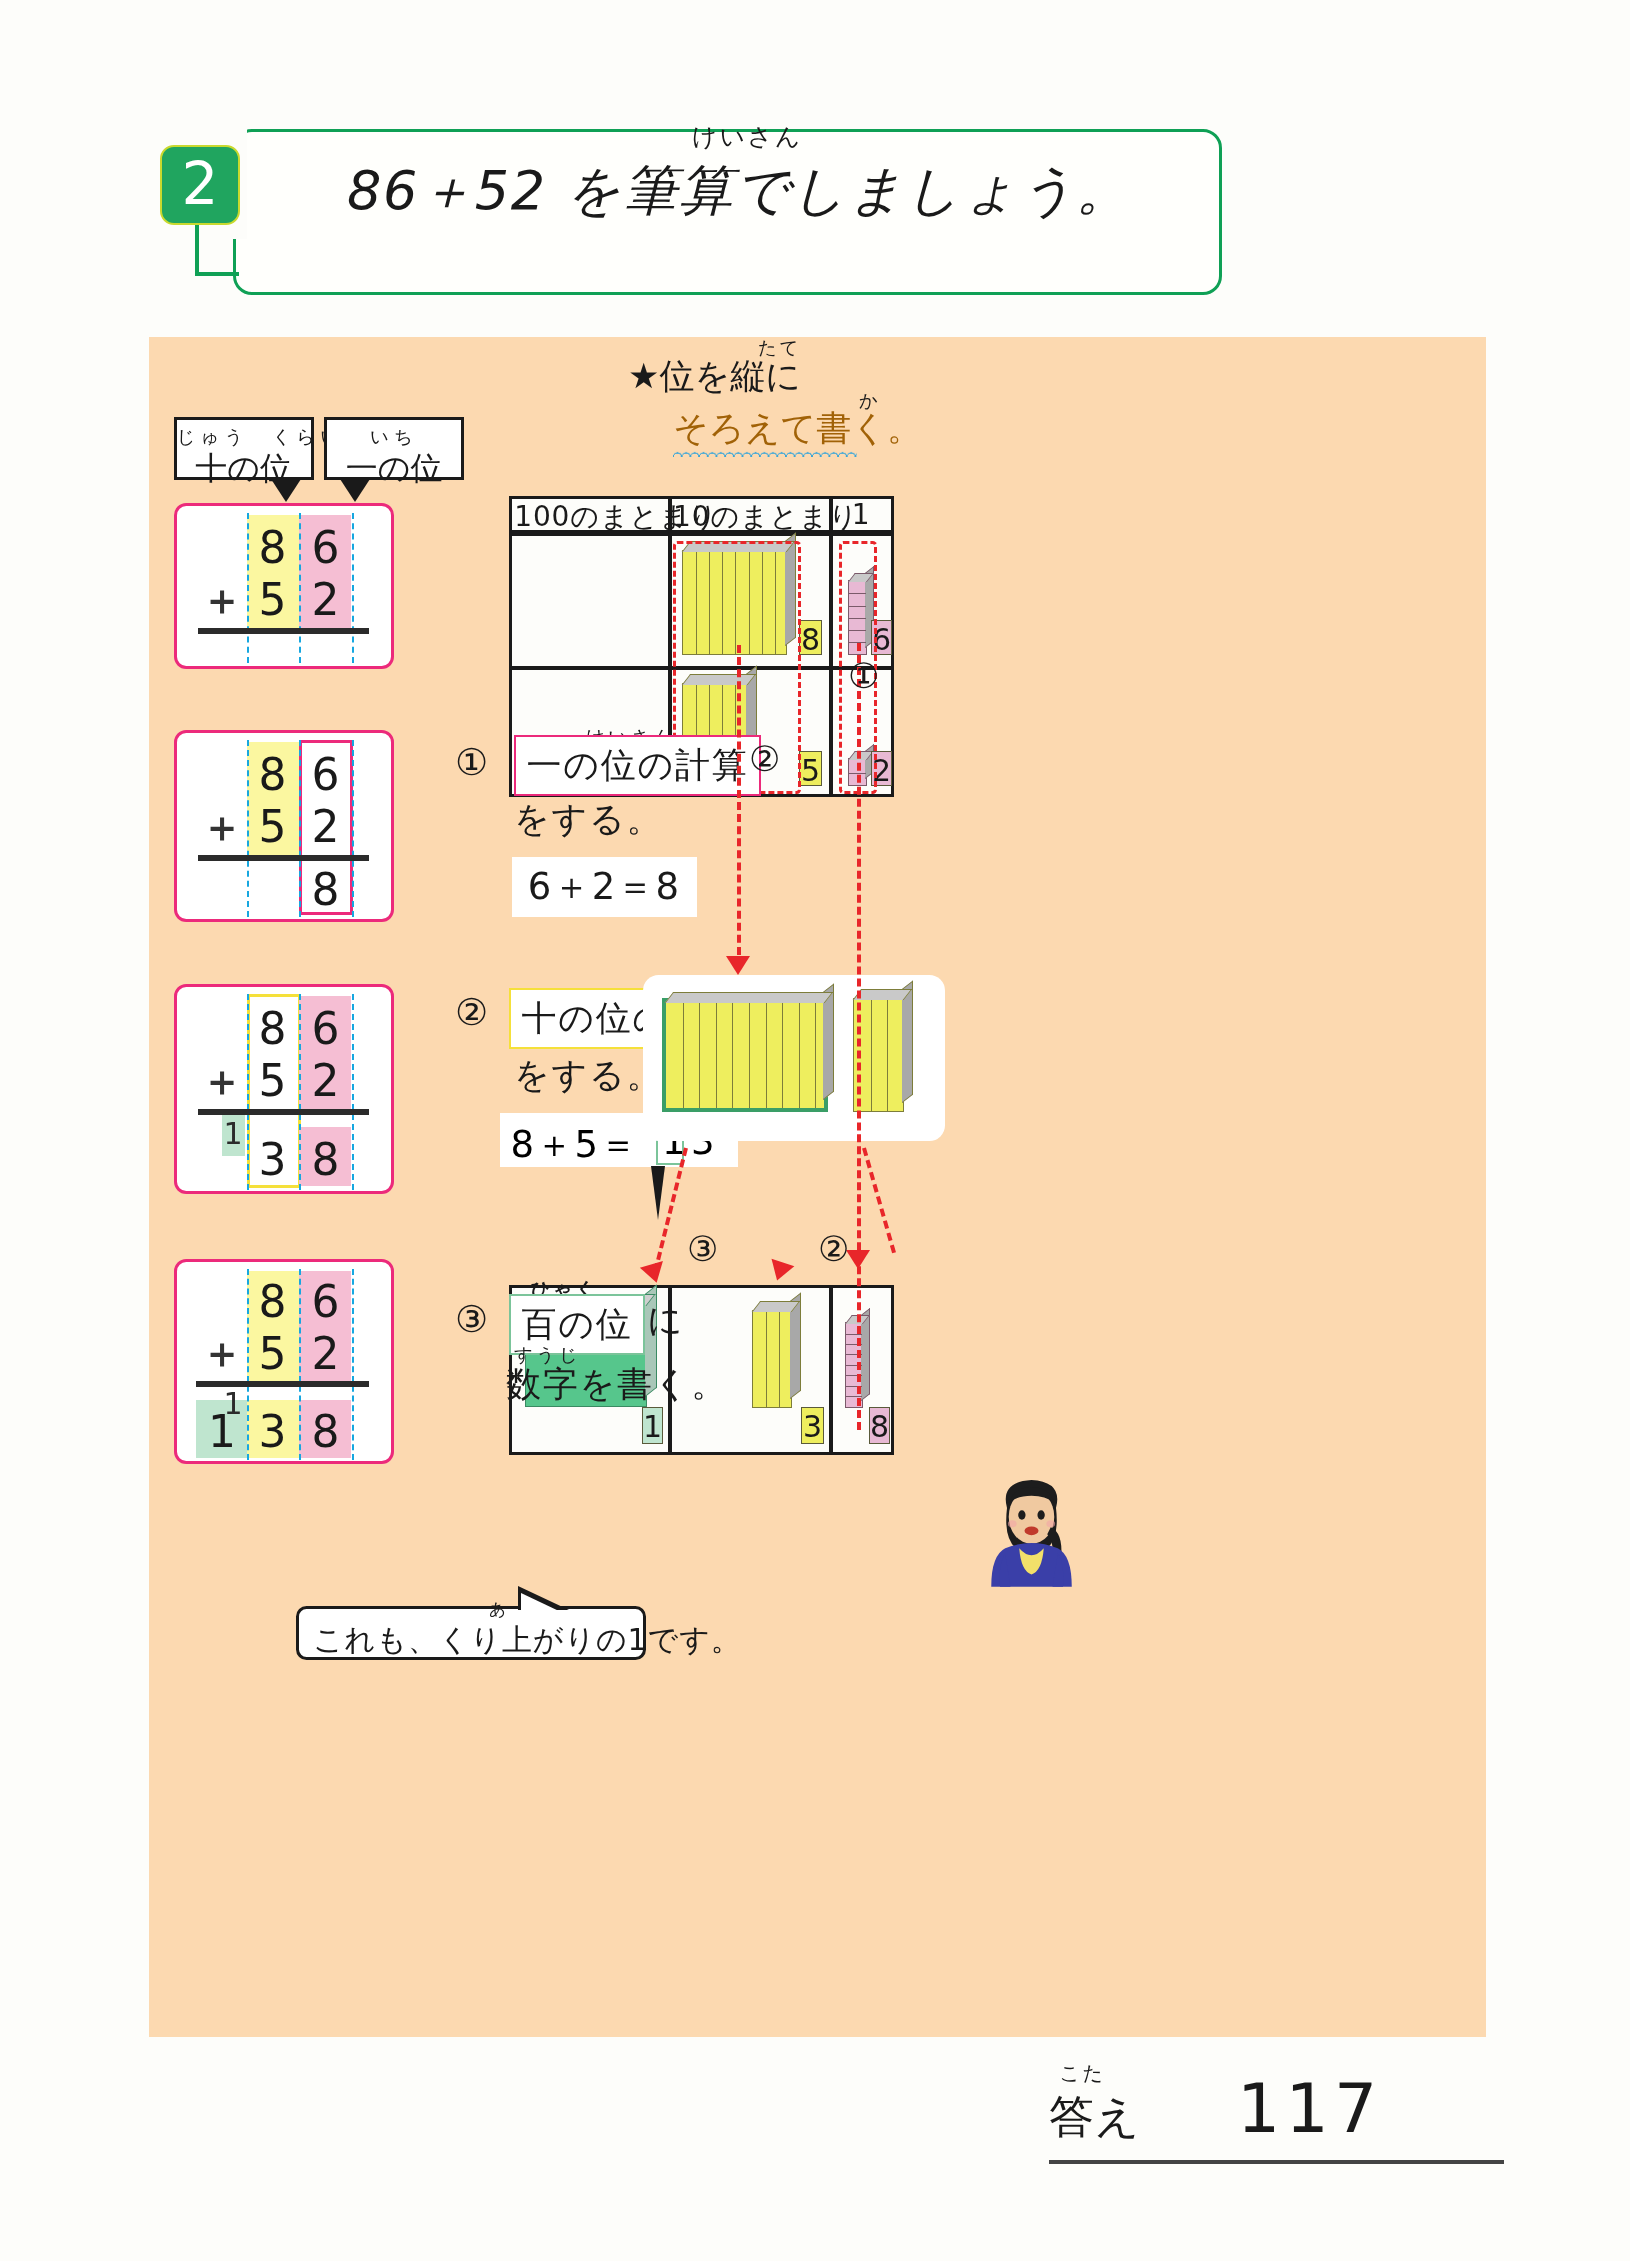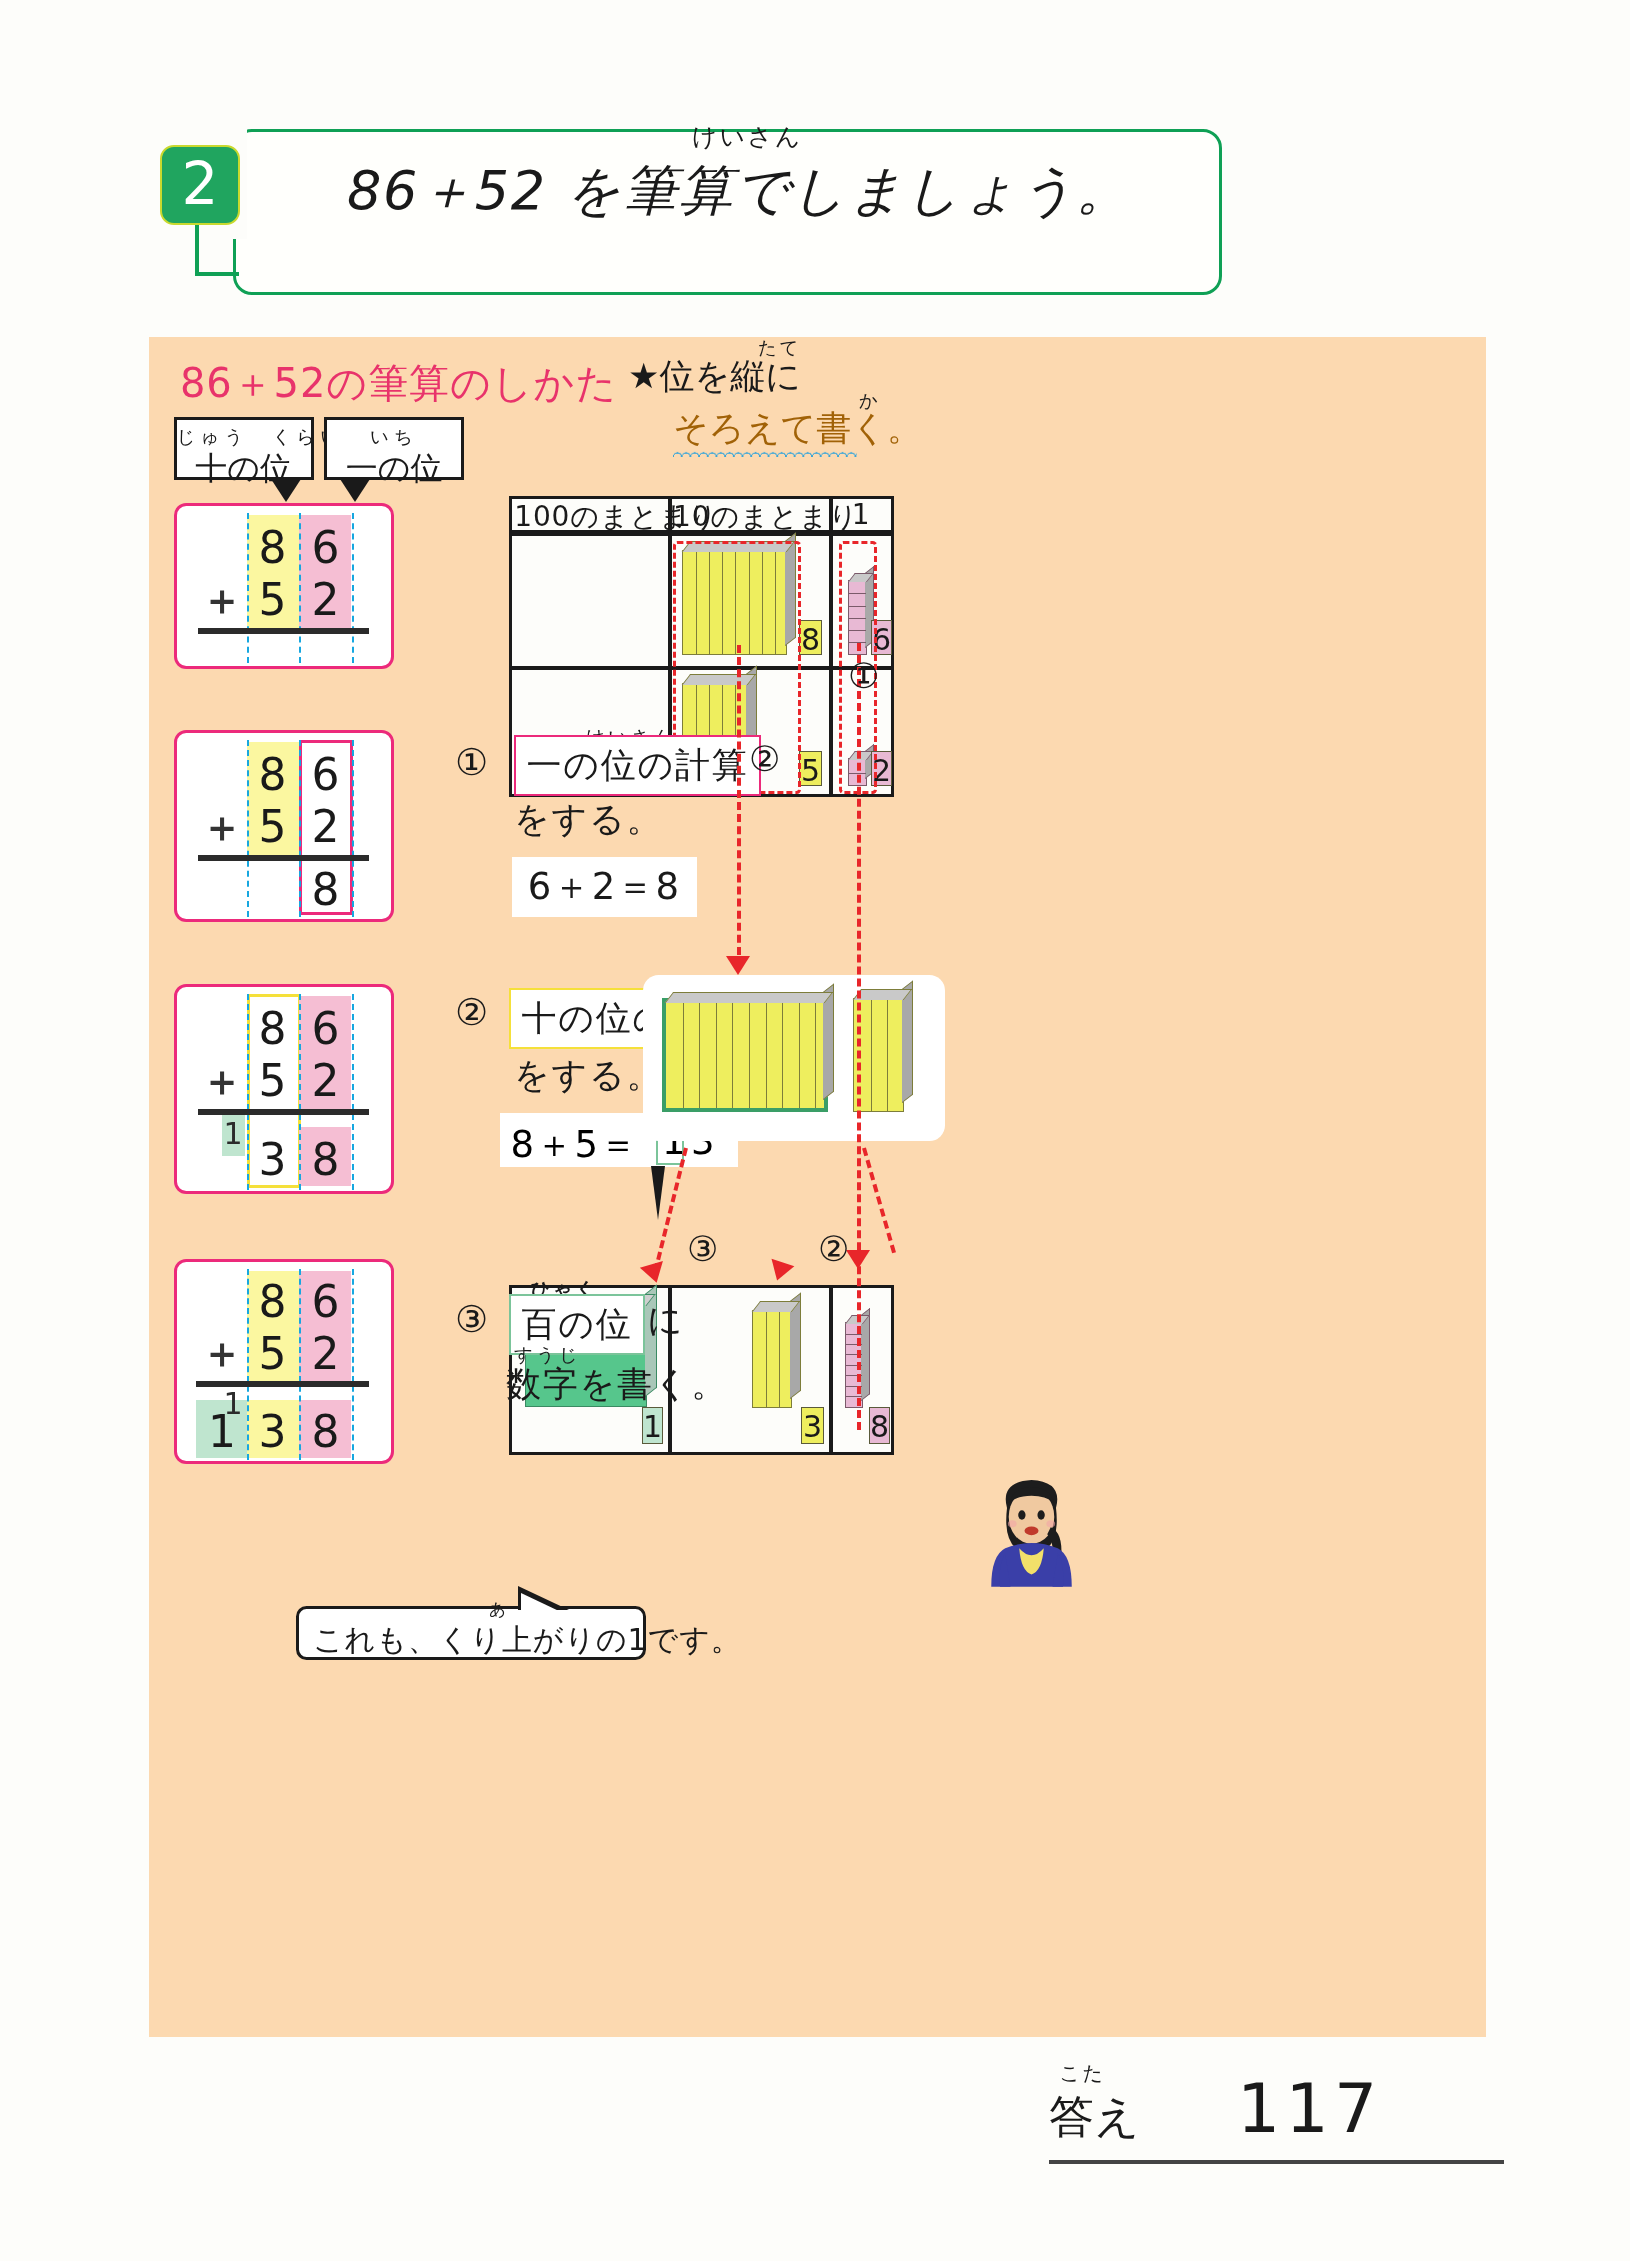--- a/index.html
+++ b/index.html
@@ -265,21 +265,20 @@
     <div id="header-num">2</div>
   </div>
   <div style="position:absolute;left:73px;top:0;width:989px;height:166px;">
     <div id="header-ruby">けいさん</div>
     <div id="header-text">86＋52 を筆算でしましょう。</div>
   </div>
 </div>
 
 <div id="panel">
 
-  <div id="panel-heading">86＋52の筆算のしかた</div>
 
   <div class="pv-box" style="left:24.5px; top:80px; width:140px; height:63px;">
     <span class="pv-ruby">じゅう　くらい</span>
     <span class="pv-label">十の位</span>
   </div>
   <div class="pv-tail" style="left:122px; top:142px;"></div>
 
   <div class="pv-box" style="left:175px; top:80px; width:140px; height:63px;">
     <span class="pv-ruby">いち</span>
     <span class="pv-label">一の位</span>

